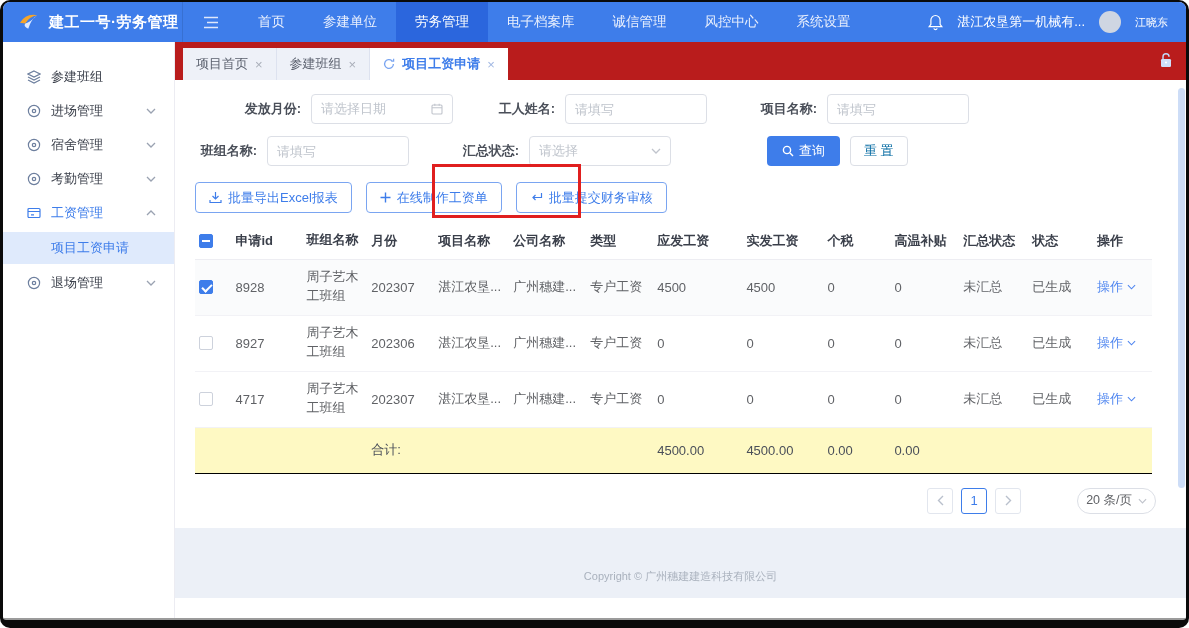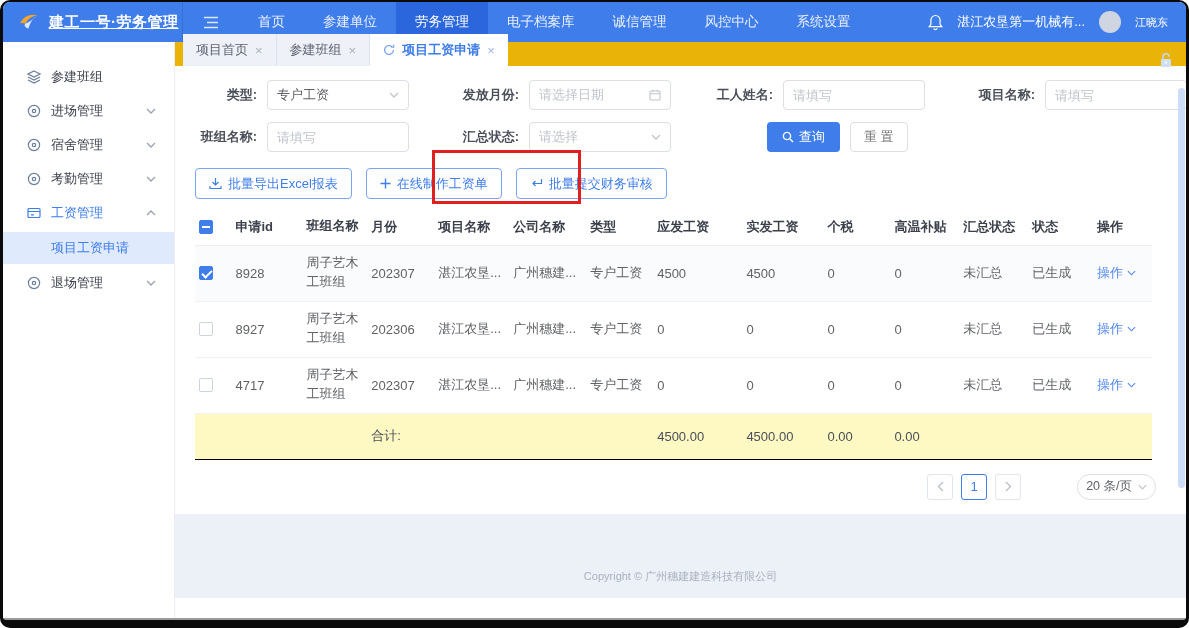--- a/index.html
+++ b/index.html
@@ -2,21 +2,21 @@
 <html><head>
 <meta charset="utf-8">
 <style>
   * { box-sizing: border-box; margin: 0; padding: 0; }
   html,body { width:1189px; height:628px; font-family:"Liberation Sans","DejaVu Sans",sans-serif; background:#fff; }
   .frame { width:1189px; height:628px; background:#0a0a0a; border-radius:10px; padding:2px 3px 8px 3px; }
   .app { width:100%; height:100%; background:#fff; border-radius:7px 7px 3px 3px; overflow:hidden; display:flex; flex-direction:column; border-bottom:2px solid #9b9b9b; }
 
   
   .topbar { height:40px; background:#3e7dea; display:flex; align-items:stretch; color:#fff; flex:none; }
-  .logo { width:180px; display:flex; align-items:center; gap:8px; padding-left:14px; border-right:1px solid rgba(0,0,0,0.10);text-decoration:underline; }
+  .logo { width:180px; display:flex; align-items:center; gap:8px; padding-left:14px; border-right:1px solid rgba(0,0,0,0.10); }
   .logo-title { font-size:15px; font-weight:bold; letter-spacing:0.5px; white-space:nowrap; }
   .collapse-btn { width:56px; display:flex; align-items:center; justify-content:center; cursor:pointer; }
   .topnav { display:flex; align-items:stretch; }
   .nav-item { display:flex; align-items:center; padding:17px 19px; font-size:13.5px; color:#eaf0fd; cursor:pointer; white-space:nowrap; }
   .nav-item.active { background:#2b66dd; color:#fff; }
   .top-right { margin-left:auto; display:flex; align-items:center; gap:14px; padding-right:18px; }
   .org-name { font-size:13px; white-space:nowrap; }
   .avatar { width:22px; height:22px; border-radius:50%; background:#cfd6e2; }
   .user-name { font-size:11px; }
 
@@ -26,41 +26,41 @@
   .side-item { height:34px; display:flex; align-items:center; padding:0 18px 0 24px; font-size:13px; color:#3a3f4a; cursor:pointer; }
   .side-item .lbl { margin-left:10px; }
   .side-item .chev { margin-left:auto; }
   .side-item.active-parent { color:#3e7dea; }
   .side-item.active-parent .sicon path, .side-item.active-parent .sicon rect, .side-item.active-parent .sicon circle { stroke:#3e7dea; }
   .side-sub { height:32px; display:flex; align-items:center; padding-left:48px; font-size:13px; color:#3e7dea; background:#dfeafc; cursor:pointer; margin:2px 0; }
 
   .main { flex:1; background:#ecf0f7; display:flex; flex-direction:column; position:relative; min-width:0; }
 
   
-  .tabbar { height:24px; background:#eab308; display:flex; align-items:flex-end; padding-left:8px; position:relative; flex:none; }
+  .tabbar { height:38px; background:#b91c1c; display:flex; align-items:flex-end; padding-left:8px; position:relative; flex:none; }
   .tab { height:32px; display:flex; align-items:center; gap:7px; padding:0 13px; font-size:13px; color:#5b616e; background:#eef1f8; border-right:1px solid #dde2ef; cursor:pointer; white-space:nowrap; }
   .tab.active { background:#fff; color:#3e7dea; border-right:none; }
   .tab .close { color:#a9aeb9; font-size:13px; line-height:1; }
   .tab.active .close { color:#9fb6e2; }
   .tab-lock { position:absolute; right:12px; top:10px; }
 
   
   .content { background:#fff; padding:14px 0 10px 0; flex:none; }
   .filters-row { display:flex; align-items:center; padding:0 16px; margin-bottom:12px; }
   .fgroup { display:flex; align-items:center; }
   .flabel { width:66px; text-align:right; font-size:13px; font-weight:bold; color:#4a4f59; margin-right:10px; white-space:nowrap; flex:none; }
   .fctrl { width:142px; height:30px; border:1px solid #dcdfe6; border-radius:4px; background:#fff; display:flex; align-items:center; padding:0 9px; font-size:13px; }
   .fctrl .val { color:#606266; flex:1; }
   .fctrl .ph { color:#bfc4cc; flex:1; }
   input.fctrl { color:#606266; }
   input.fctrl::placeholder { color:#bfc4cc; }
   .gap1 { margin-left:44px; } .gap2 { margin-left:36px; } .gap3 { margin-left:44px; }
   .btn { height:30px; border-radius:4px; font-size:13px; display:inline-flex; align-items:center; justify-content:center; cursor:pointer; border:1px solid transparent; }
   .btn-primary { background:#3e7dea; color:#fff; padding:0 14px; gap:5px; margin-left:96px; }
-  .btn-plain { background:#fff; border-color:#dcdfe6; color:#737373; padding:0 13px; margin-left:10px; }
+  .btn-plain { background:#fff; border-color:#dcdfe6; color:#0369a1; padding:0 13px; margin-left:10px; }
 
   .actions-row { display:flex; align-items:center; gap:14px; padding:4px 0 10px 20px; position:relative; }
   .btn-outline { background:#fff; border:1px solid #7aa5f1; color:#3e7dea; padding:0 13px; gap:6px; height:31px; }
   .highlight-box { position:absolute; left:257px; top:-14px; width:149px; height:54px; border:3px solid #e01f1f; pointer-events:none; }
 
   
   table { border-collapse:collapse; table-layout:fixed; margin:0 0 0 20px; width:957px; font-size:13px; }
   th, td { text-align:left; padding:0 4px; overflow:hidden; }
   thead th { height:36px; color:#3a3f4a; font-weight:bold; border-bottom:1px solid #ededf2; font-size:13px; }
   tbody td { height:56px; color:#606266; border-bottom:1px solid #f2f2f6; }
@@ -236,29 +236,20 @@
         <svg class="tab-lock" width="16" height="17" viewBox="0 0 16 17">
           <path d="M5 7 V4.8 a3 3 0 0 1 6 0" fill="none" stroke="#c2d6f6" stroke-width="1.5"></path>
           <rect x="3" y="7" width="10" height="8" rx="1.2" fill="#cfdffa"></rect>
           <circle cx="8" cy="10.5" r="1.1" fill="#fff"></circle>
         </svg>
       </div>
 
       <div class="content">
 
         <div class="filters-row">
-          <div class="fgroup">
-            <span class="flabel">类型:</span>
-            <div class="fctrl">
-              <span class="val">专户工资</span>
-              <svg width="10" height="6" viewBox="0 0 10 6">
-                    <polyline points="1,1 5,5 9,1" fill="none" stroke="#c0c4cc" stroke-width="1.3"></polyline>
-                  </svg>
-            </div>
-          </div>
           <div class="fgroup gap1">
             <span class="flabel">发放月份:</span>
             <div class="fctrl">
               <span class="ph">请选择日期</span>
               <svg width="12" height="12" viewBox="0 0 12 12">
                     <g fill="none" stroke="#c0c4cc" stroke-width="1.1">
                       <rect x="1" y="2" width="10" height="9" rx="1"></rect>
                       <line x1="1" y1="4.8" x2="11" y2="4.8"></line>
                       <line x1="3.8" y1="0.8" x2="3.8" y2="2.8"></line>
                       <line x1="8.2" y1="0.8" x2="8.2" y2="2.8"></line>

